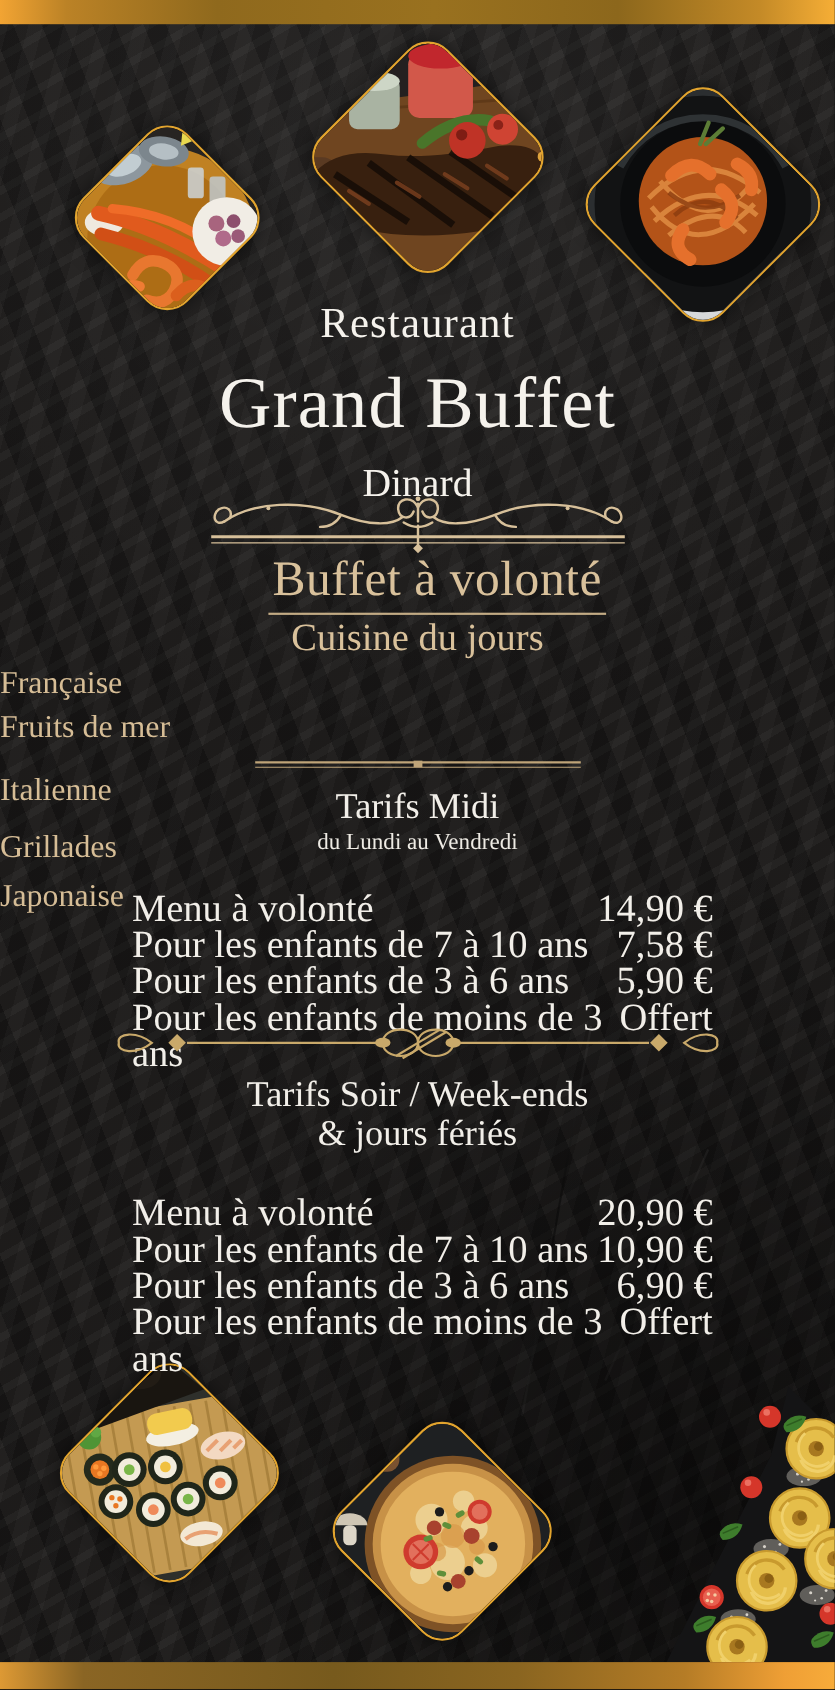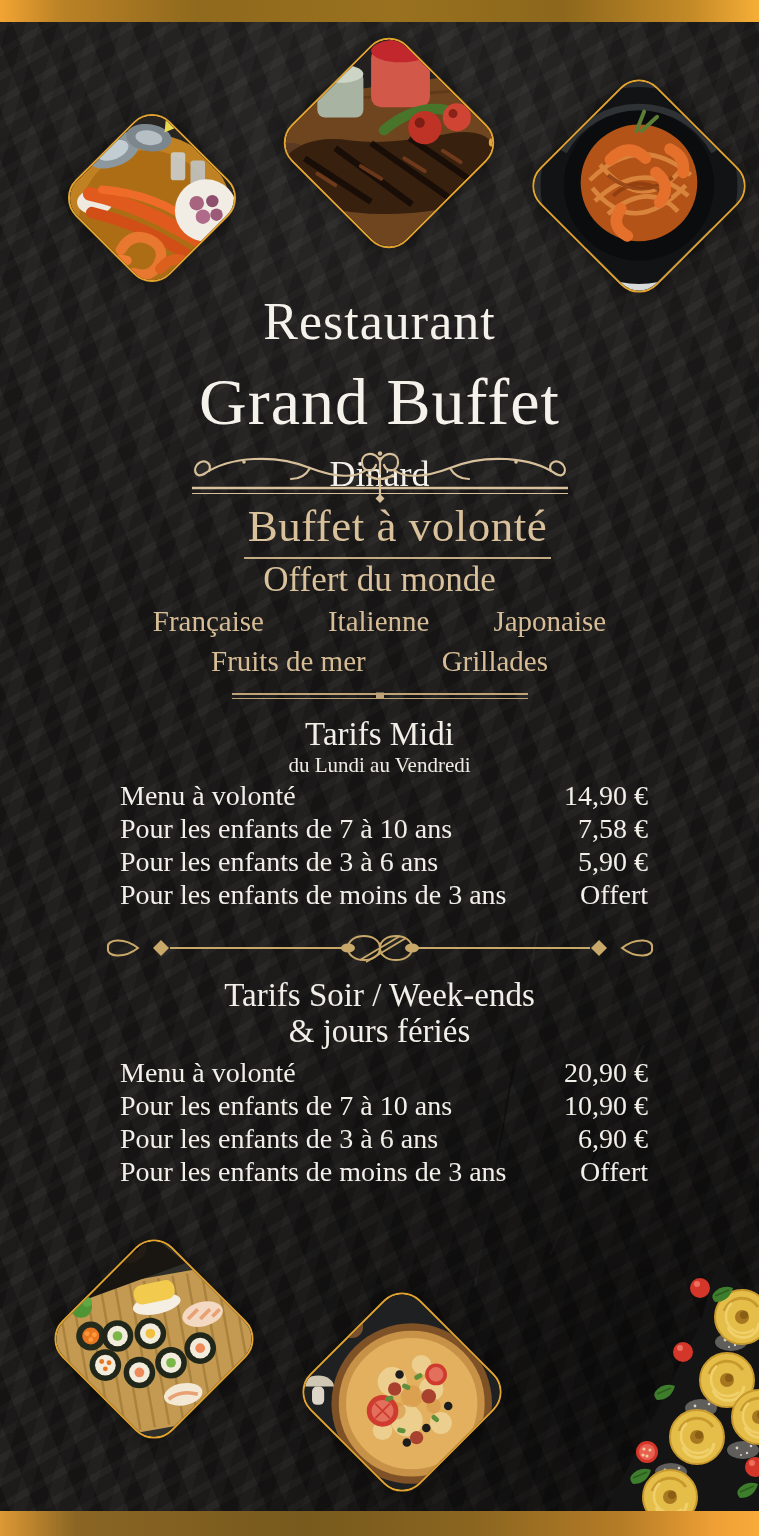--- a/index.html
+++ b/index.html
@@ -27,39 +27,39 @@
   
   .diamond{position:absolute;transform:rotate(45deg);border:2px solid #e2a42e;border-radius:26px;overflow:hidden;background:#111;z-index:2;box-shadow:0 0 18px rgba(0,0,0,0.55);}
   .diamond .photo{position:absolute;width:160%;height:160%;left:-30%;top:-30%;transform:rotate(-45deg);}
   .d-seafood{left:85px;top:131px;width:130px;height:130px;}
   .d-steak{left:307px;top:61px;width:160px;height:160px;}
   .d-pasta{left:556px;top:103px;width:162px;height:162px;}
   .d-sushi{left:76px;top:1261px;width:152px;height:152px;}
   .d-pizza{left:324px;top:1314px;width:152px;height:152px;}
   
   .header{position:absolute;top:274px;left:0;width:759px;text-align:center;color:#f5f2ec;z-index:3;}
-  .header .restaurant{font-size:52px;line-height:1.05;letter-spacing:1px;margin-top:21px;}
+  .header .restaurant{font-size:39px;line-height:1.05;letter-spacing:1px;}
   .header .name{font-size:66px;line-height:1.02;margin-top:18px;letter-spacing:1px;}
   .header .city{font-size:36px;line-height:1.1;margin-top:20px;}
   
   .flourish{position:absolute;top:448px;left:50%;transform:translateX(-50%);z-index:3;}
   
   .buffet-title{position:absolute;top:500px;left:0;width:759px;text-align:center;z-index:3;padding-left:18px;}
   .buffet-title span{display:inline-block;font-size:45px;color:#d9c19b;border-bottom:2px solid #c3ab84;padding:0 4px 5px 4px;letter-spacing:0.5px;}
   .cuisine-sub{position:absolute;top:560px;left:0;width:759px;text-align:center;font-size:35px;color:#d9c19b;z-index:3;}
-  .cuisine-row{position:absolute;left:0;width:759px;display:flex;justify-content:center;color:#d6bd96;font-size:29px;z-index:3;}
+  .cuisine-row{position:absolute;left:0;width:759px;display:flex;justify-content:center;color:#d6bd96;font-size:29px;z-index:3;flex-direction:column;}
   .cuisine-row.r1{top:605px;gap:64px;}
   .cuisine-row.r2{top:645px;gap:76px;}
   .thin-div{position:absolute;top:688px;left:50%;transform:translateX(-50%);z-index:3;}
   
   .sec-title{position:absolute;left:0;width:759px;text-align:center;color:#f2efe9;font-size:33px;z-index:3;line-height:1.08;}
   .sec-sub{position:absolute;left:0;width:759px;text-align:center;color:#eeebe4;font-size:21px;z-index:3;}
   .midi-title{top:717px;}
   .midi-sub{top:753px;}
-  .rows{position:absolute;left:120px;width:528px;z-index:3;color:#f2efe9;font-size:28px;}
+  .rows{position:absolute;left:120px;width:528px;z-index:3;color:#f2efe9;font-size:35px;margin-top:30px;}
   .rows.midi{top:779px;}
   .rows.soir{top:1056px;}
   .price-row{display:flex;justify-content:space-between;align-items:baseline;height:33px;line-height:33px;}
   .scroll-divider{position:absolute;top:930px;left:50%;transform:translateX(-50%);z-index:3;}
   .soir-title1{top:978px;}
   .soir-title2{top:1014px;}
   
   .pasta-corner{position:absolute;left:495px;top:1250px;width:264px;height:261px;z-index:1;}
   .pasta-corner .board{position:absolute;inset:0;background:#141415;
     clip-path:polygon(84% 4%, 100% 20%, 100% 100%, 42% 100%, 78% 28%);}
@@ -211,21 +211,21 @@
       <g stroke="#d7c09a">
         <path d="M4 40 H380" stroke-width="2.6"></path>
         <path d="M4 45.5 H380" stroke-width="1.2"></path>
       </g>
     </svg>
   </div>
 
   <div class="buffet-title">
     <span>Buffet à volonté</span>
   </div>
-  <div class="cuisine-sub">Offert du monde</div>
+  <div class="cuisine-sub">Cuisine du jours</div>
 
   <div class="cuisine-row r1">
     <span>Française</span>
     <span>Italienne</span>
     <span>Japonaise</span>
   </div>
   <div class="cuisine-row r2">
     <span>Fruits de mer</span>
     <span>Grillades</span>
   </div>

